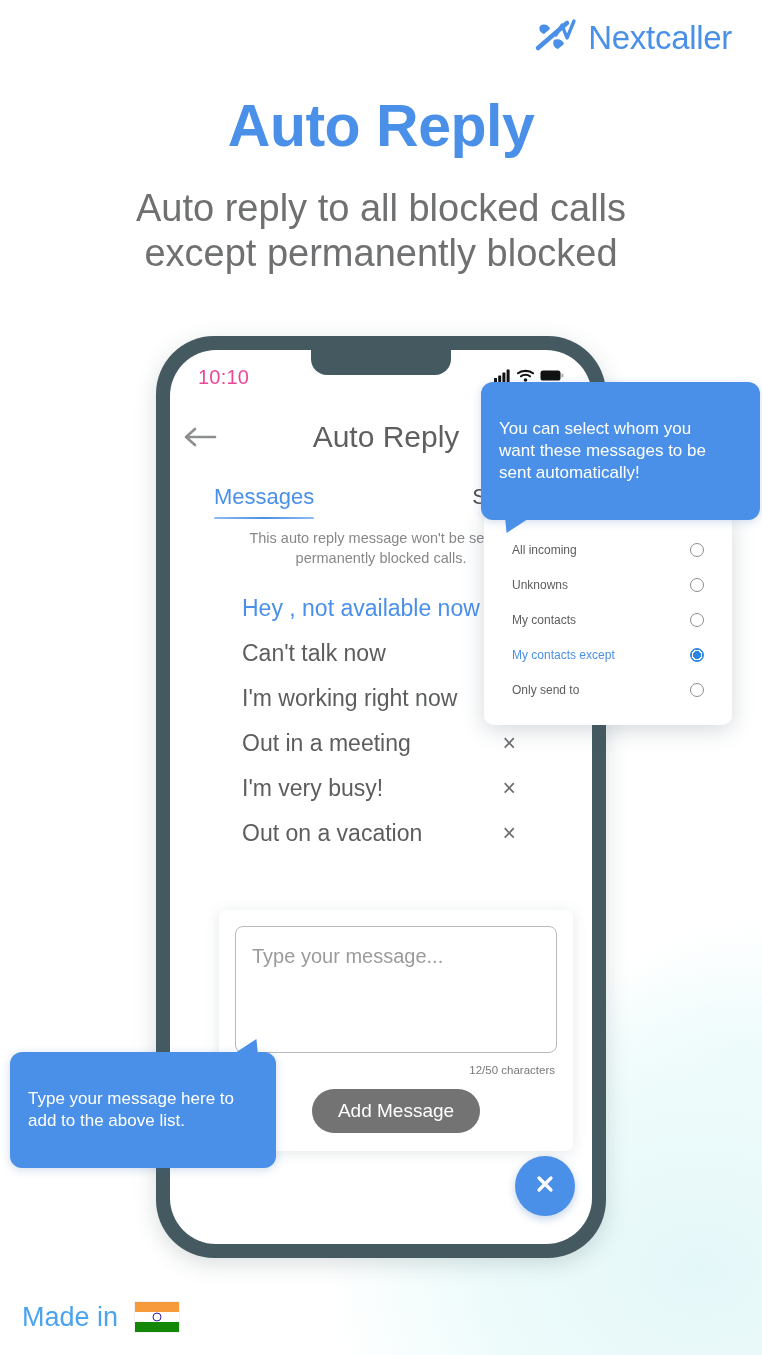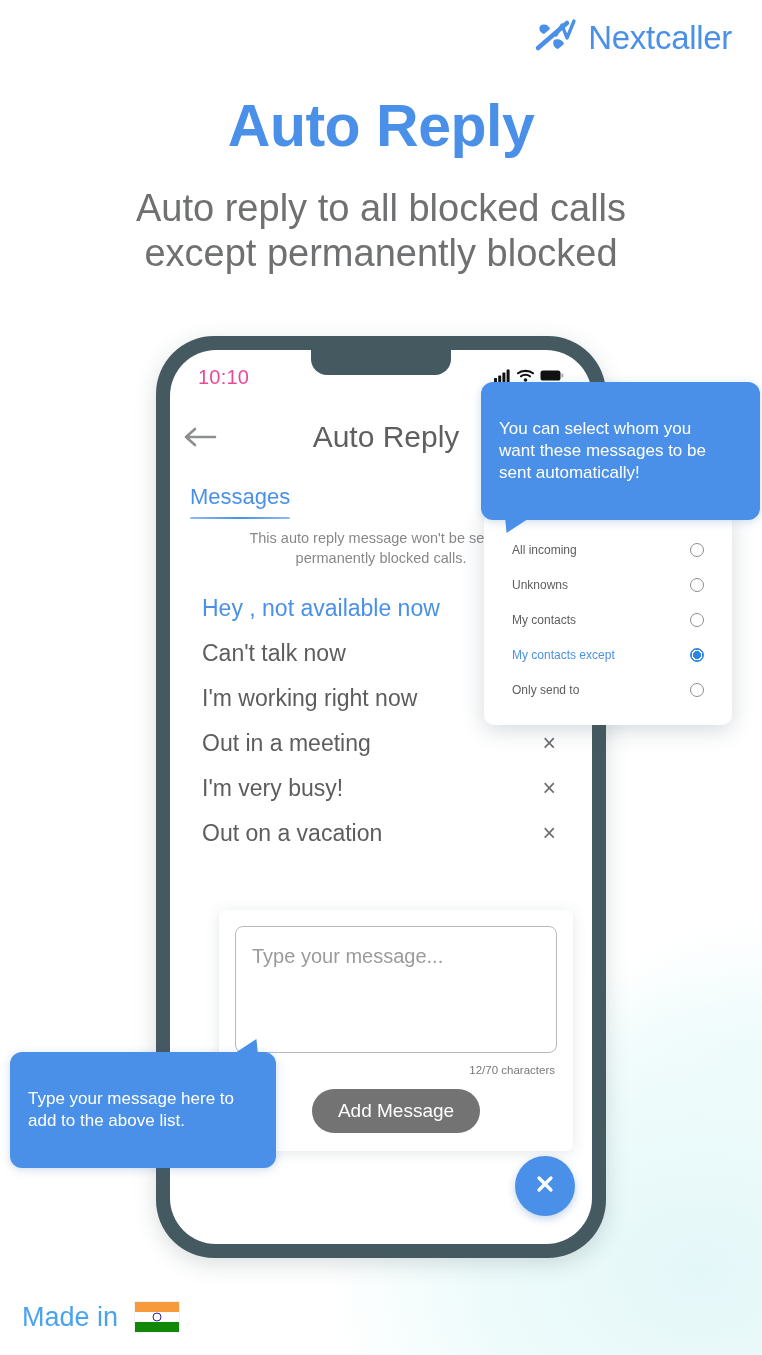--- a/index.html
+++ b/index.html
@@ -140,21 +140,21 @@
     padding-right: 50px;
   }
 
   
   .tabs {
     position: absolute;
     top: 134px;
     left: 0;
     width: 422px;
     display: flex;
-    padding: 0 20px;
+    padding: 0 44px;
     justify-content: space-between;
   }
   .tab {
     font-size: 22px;
     color: #4e4f50;
     cursor: pointer;
     padding-bottom: 8px;
   }
   .tab.active { color: #4a90e8; }
   .tab.active .tab-underline {
@@ -178,21 +178,21 @@
     line-height: 20px;
     color: #87888a;
   }
 
   
   .msg-list {
     position: absolute;
     top: 236px;
     left: 0;
     width: 422px;
-    padding: 0 32px;
+    padding: 0 72px;
   }
   .msg-row {
     display: flex;
     align-items: center;
     justify-content: space-between;
     height: 45px;
     cursor: pointer;
   }
   .msg-text {
     font-size: 23px;
@@ -483,21 +483,21 @@
           <span class="msg-del">×</span>
         </div>
         <div class="msg-row">
           <span class="msg-text">Out on a vacation</span>
           <span class="msg-del">×</span>
         </div>
       </div>
 
       <div class="compose-card">
         <textarea class="compose-box" placeholder="Type your message..." style=""></textarea>
-        <div class="char-count">12/70 characters</div>
+        <div class="char-count">12/50 characters</div>
         <button class="add-btn">Add Message</button>
       </div>
 
       <div class="fab">
         <span>
           <svg width="24" height="24" viewBox="0 0 24 24" aria-hidden="true">
             <path d="M6 6 L18 18 M18 6 L6 18" stroke="#ffffff" stroke-width="3.2" stroke-linecap="round" fill="none"></path>
           </svg>
         </span>
       </div>

